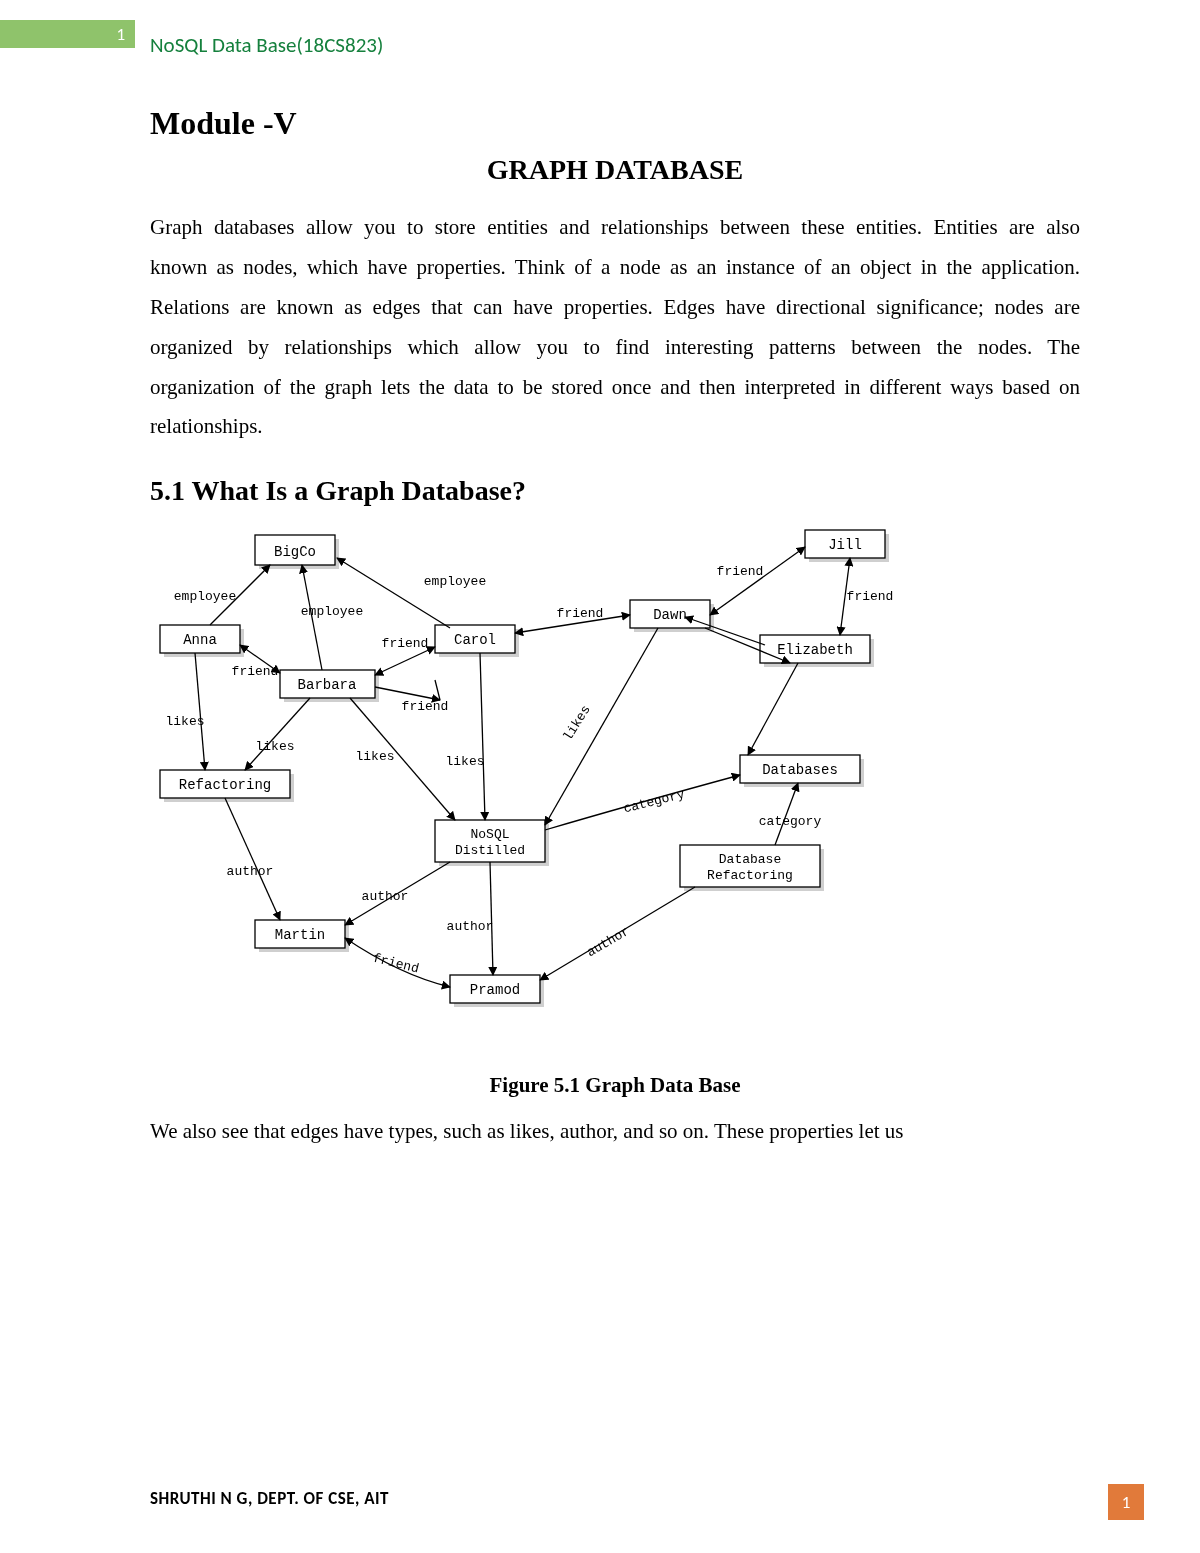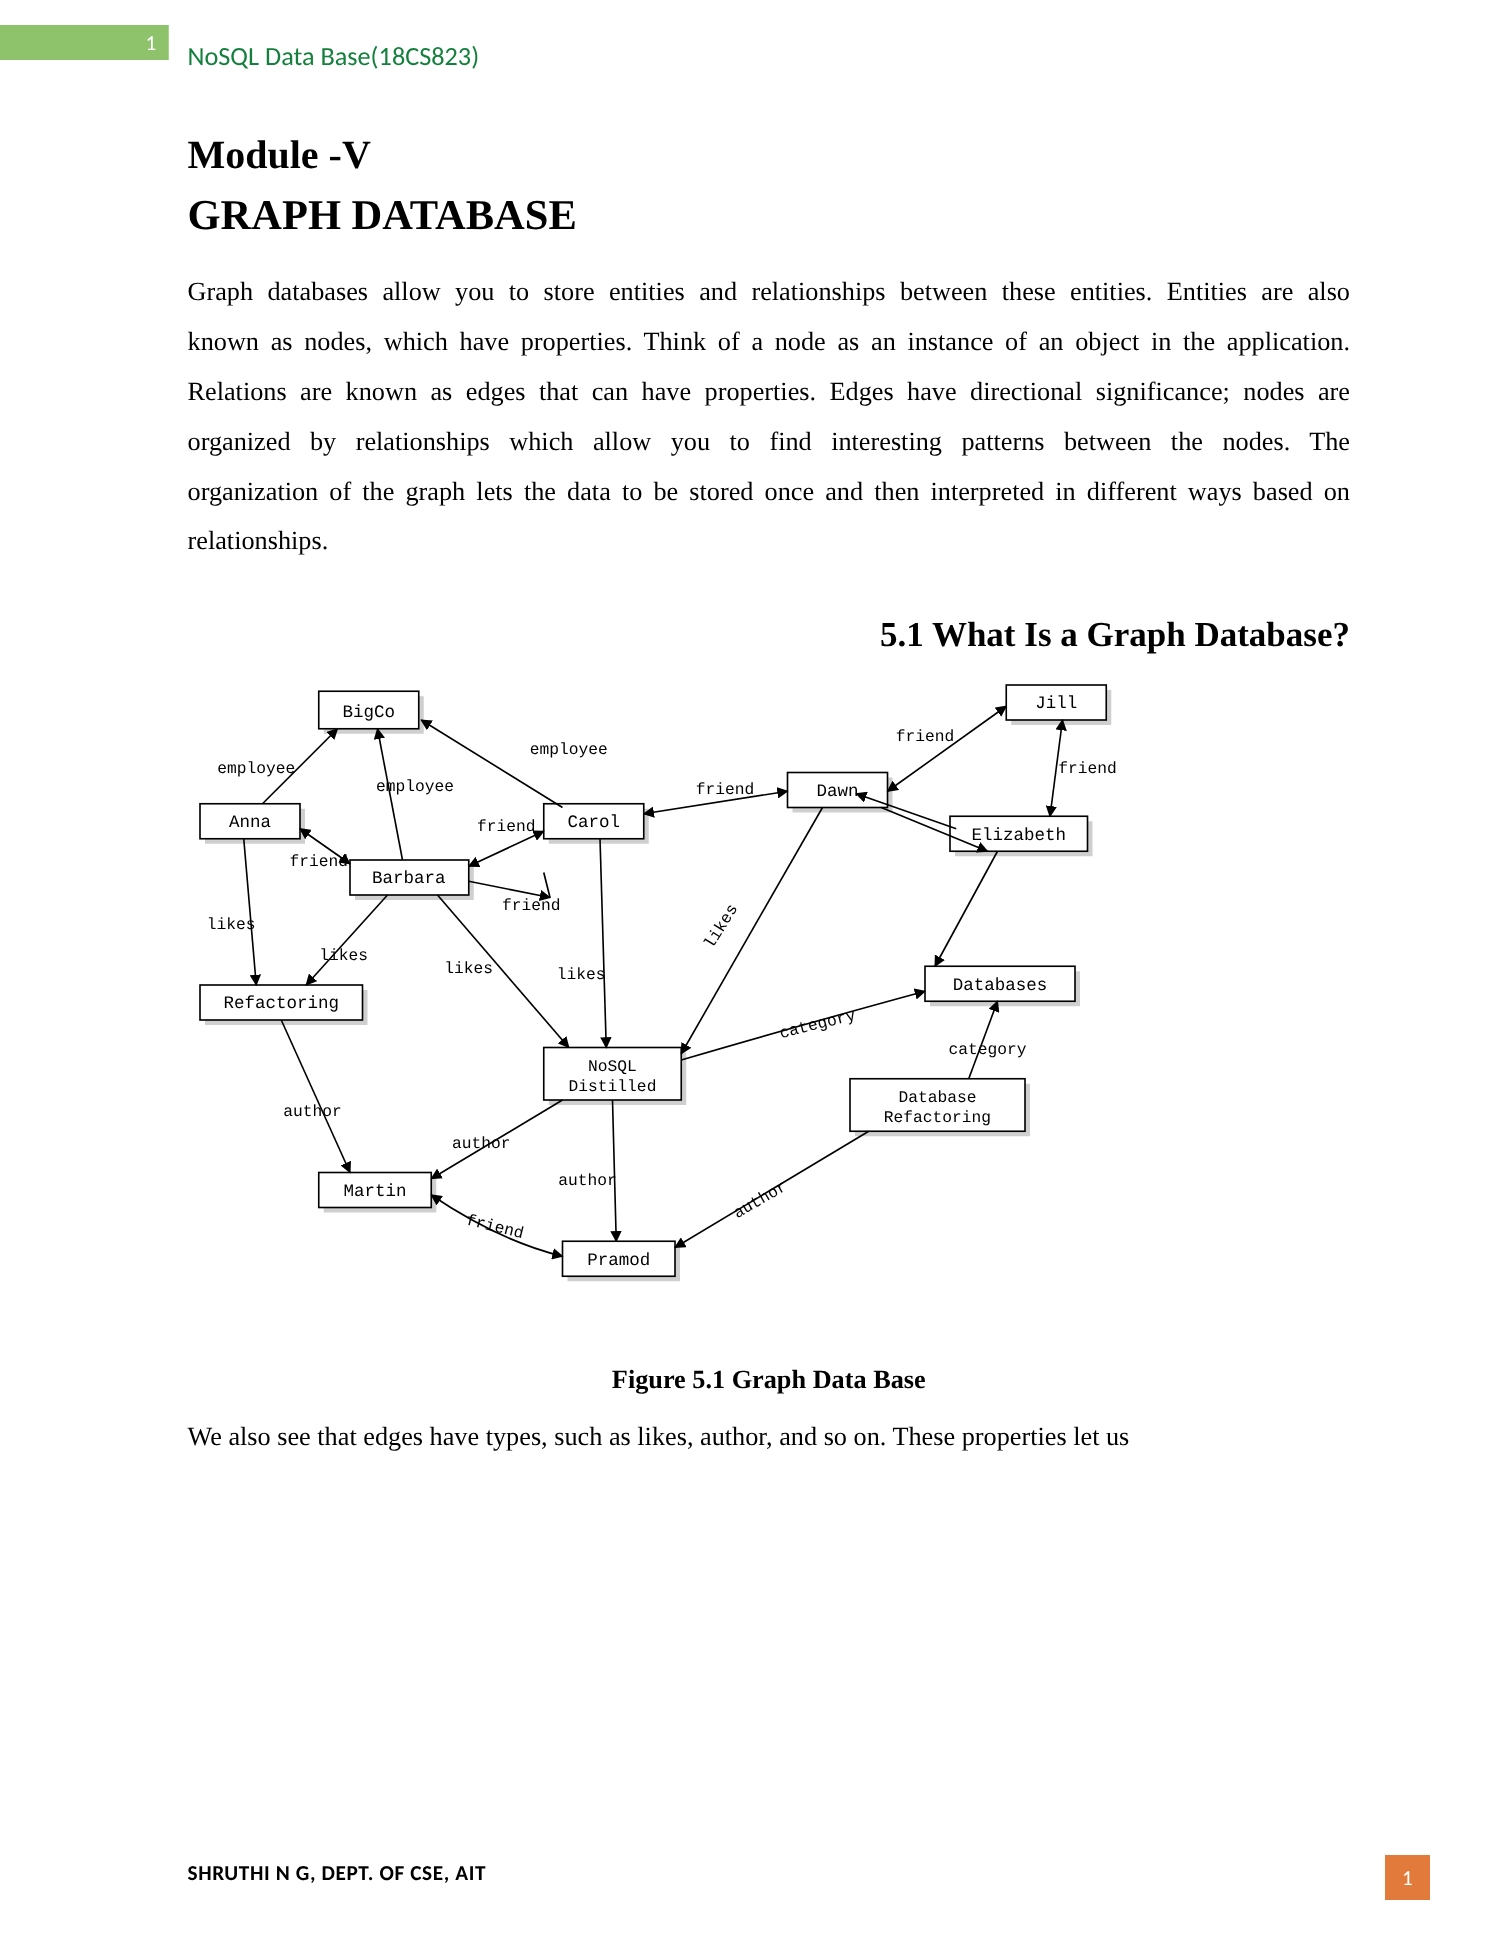--- a/index.html
+++ b/index.html
@@ -44,37 +44,37 @@
   }
   .module-h {
     font-family: 'Times New Roman', Times, serif;
     font-weight: bold;
     font-size: 32px;
     margin-bottom: 12px;
   }
   .chapter-h {
     font-family: 'Times New Roman', Times, serif;
     font-weight: bold;
-    font-size: 34px;
+    font-size: 28px;
+    text-align: center;
     margin-bottom: 22px;
   }
   .para {
     font-size: 21px;
     line-height: 1.9;
     text-align: justify;
     margin-bottom: 18px;
   }
   .para.first { word-spacing: 2px; }
   .section-h {
     font-family: 'Times New Roman', Times, serif;
     font-weight: bold;
     font-size: 28px;
-    margin-top: 40px;
+    margin-top: 28px;
     margin-bottom: 18px;
-    text-align: right;
   }
   .diagram-wrap {
     display: flex;
     margin: 10px 0 8px 0;
   }
   .caption {
     font-family: 'Times New Roman', Times, serif;
     font-weight: bold;
     font-size: 21px;
     text-align: center;

